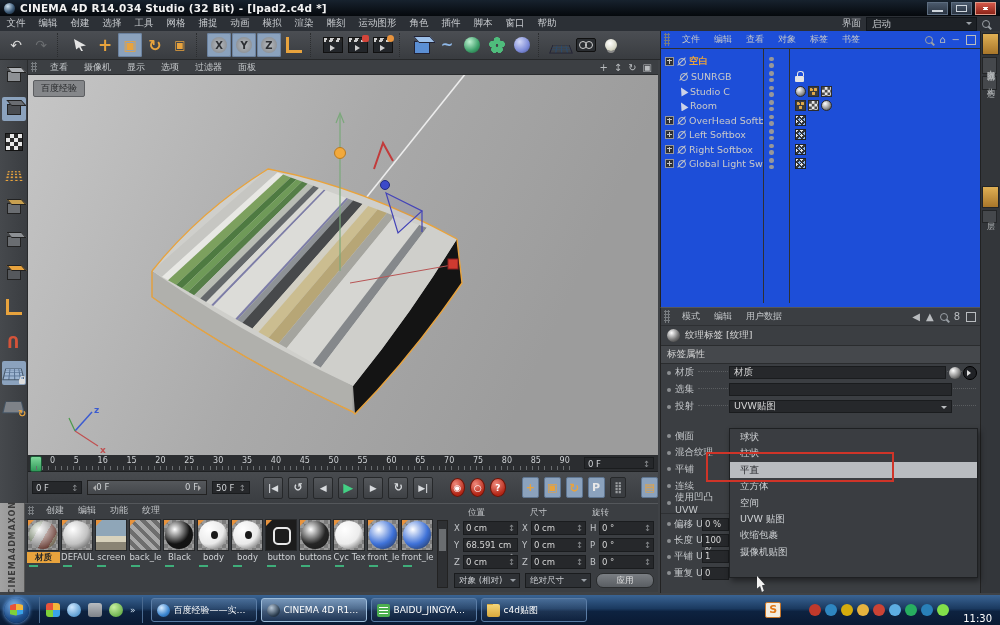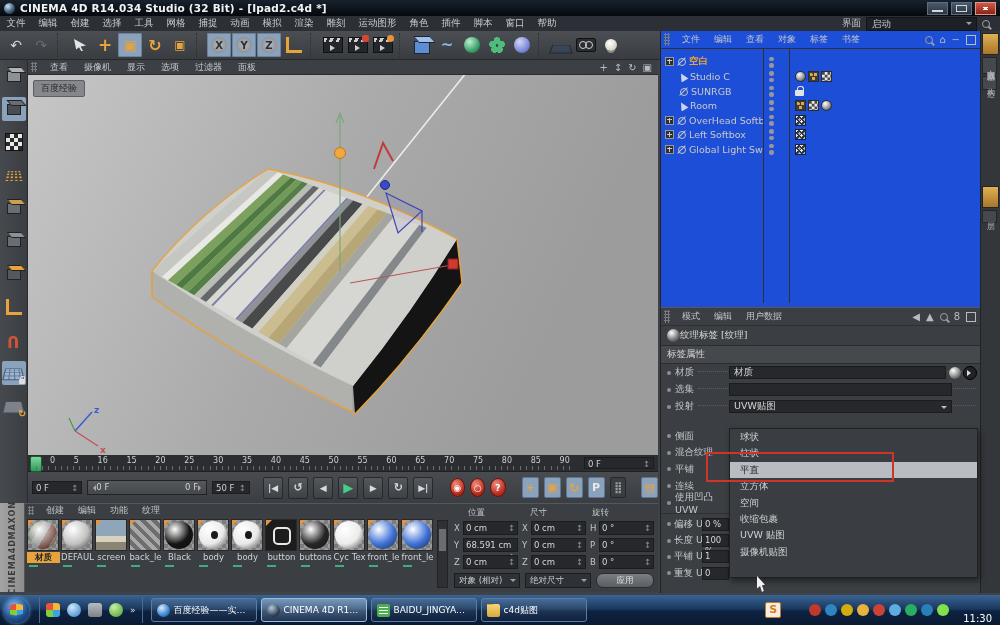--- a/index.html
+++ b/index.html
@@ -147,21 +147,21 @@
       border-bottom:0;border-radius:3px 3px 0 0;}
   .chip-lock::after{content:'';position:absolute;top:4.5px;left:0;width:9px;height:6px;background:#e4e4e4;border-radius:1px;}
   
   .sidestrip{left:980px;top:31px;width:20px;height:562px;background:#33363a;border-left:1px solid #222;box-sizing:border-box;}
   .vtab{writing-mode:vertical-rl;text-orientation:upright;font-size:8px;color:#b5b8ba;background:#45484c;
         border:1px solid #232527;margin:2px 1px;padding:5px 1px;letter-spacing:1px;}
   .vtab-icon{height:20px;margin:2px 1px;background:linear-gradient(#e0b054,#a8762a);border:1px solid #232527;}
   
   .attr{left:660px;top:307px;width:320px;height:286px;background:#3b3e42;border-left:1px solid #222;
         border-top:1px solid #54575b;box-sizing:border-box;font-size:9.5px;}
-  .attr-title{display:flex;align-items:center;padding:3px 6px;color:#dcdcdc;}
+  .attr-title{display:flex;align-items:center;gap:5px;padding:3px 6px;color:#dcdcdc;}
   .attr-title .sph{width:13px;height:13px;border-radius:50%;background:radial-gradient(circle at 35% 30%,#fff,#777 55%,#222);}
   .atabs{display:flex;gap:2px;padding:1px 4px 3px;}
   .atab{background:#45484c;border:1px solid #2a2c2e;color:#c3c6c9;padding:1px 7px;}
   .atab.on{background:#6f7килü;}
   .atab.on{background:#707479;border-color:#9aa;color:#eee;}
   .asection{background:#45484c;border-top:1px solid #2a2c2e;border-bottom:1px solid #2a2c2e;
             padding:2px 6px;color:#d5d5d5;}
   .arow{display:flex;align-items:center;height:17px;padding-left:6px;position:relative;}
   .arow .dot{width:4px;height:4px;border-radius:50%;background:#8c8f92;margin-right:4px;flex:none;}
   .arow .lbl{color:#c3c6c9;white-space:nowrap;}
@@ -519,46 +519,46 @@
           <span class="vdots">
             <i></i>
             <i></i>
           </span>
           <span class="tags"></span>
         </div>
 
         <div class="orow d1">
           <span class="main">
 
+            <span class="t-null"></span>
+            <span class="nm">SUNRGB</span>
+          </span>
+          <span class="vdots">
+            <i></i>
+            <i></i>
+          </span>
+          <span class="tags">
+            <span class="chip chip-lock"></span>
+          </span>
+        </div>
+
+        <div class="orow d1">
+          <span class="main">
+
             <span class="t-light"></span>
             <span class="nm">Studio C</span>
           </span>
           <span class="vdots">
             <i></i>
             <i></i>
           </span>
           <span class="tags">
             <span class="chip chip-sphere"></span>
             <span class="chip chip-gold"></span>
             <span class="chip chip-checker"></span>
-          </span>
-        </div>
-
-        <div class="orow d1">
-          <span class="main">
-
-            <span class="t-null"></span>
-            <span class="nm">SUNRGB</span>
-          </span>
-          <span class="vdots">
-            <i></i>
-            <i></i>
-          </span>
-          <span class="tags">
-            <span class="chip chip-lock"></span>
           </span>
         </div>
 
         <div class="orow d1">
           <span class="main">
 
             <span class="t-light"></span>
             <span class="nm">Room</span>
           </span>
           <span class="vdots">
@@ -595,20 +595,34 @@
           </span>
           <span class="vdots">
             <i></i>
             <i></i>
           </span>
           <span class="tags">
             <span class="chip chip-xpresso"></span>
           </span>
         </div>
 
+        <div class="orow d0">
+          <span class="main">
+            <span class="exp"></span>
+            <span class="t-null"></span>
+            <span class="nm">Right Softbox</span>
+          </span>
+          <span class="vdots">
+            <i></i>
+            <i></i>
+          </span>
+          <span class="tags">
+            <span class="chip chip-xpresso"></span>
+          </span>
+        </div>
 
         <div class="orow d0">
           <span class="main">
             <span class="exp"></span>
             <span class="t-null"></span>
             <span class="nm">Global Light Switch</span>
           </span>
           <span class="vdots">
             <i></i>
             <i></i>
@@ -728,22 +742,22 @@
         </div>
     </div>
 
     <div class="ddown">
 
     <div class="dopt">球状</div>
         <div class="dopt">柱状</div>
         <div class="dopt hi">平直</div>
         <div class="dopt">立方体</div>
         <div class="dopt">空间</div>
+        <div class="dopt">UVW 贴图</div>
         <div class="dopt">收缩包裹</div>
-        <div class="dopt">UVW 贴图</div>
         <div class="dopt">摄像机贴图</div>
       </div>
   </div>
 
   <div class="redbox" style="border-color: rgb(207, 52, 40);"></div>
 
   <div class="ruler">
     <span class="playhead"></span>
     <span class="ticks" style="padding-left:14px;">
 

